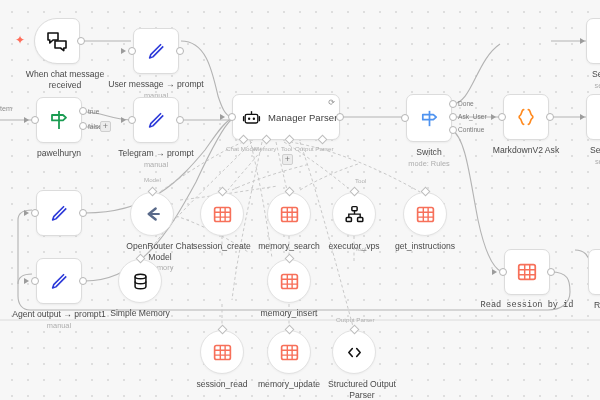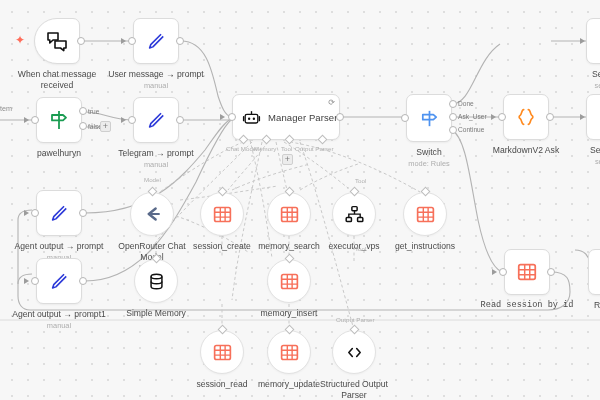--- a/index.html
+++ b/index.html
@@ -32,21 +32,21 @@
   .wide {
     width: 108px; height: 46px; background: #fff; border: 1px solid #dcdcdc;
     border-radius: 7px; display: flex; align-items: center; gap: 7px; padding-left: 9px;
     box-shadow: 0 1px 2px rgba(0,0,0,.05); position: relative;
   }
   .wide .ttl { font-size: 9.5px; color: #3d3d3d; letter-spacing: .1px; }
   .lbl {
     position: absolute; left: 50%; transform: translateX(-50%); top: calc(100% + 5px);
     font-size: 8.6px; color: #4a4a4a; text-align: center; white-space: nowrap; line-height: 1.25;
   }
-  .lbl.wrap { white-space: normal; width: 86px; }
+  .lbl.wrap { white-space: normal; width: 86px; margin-left: 8px; }
   .sub { display: block; font-size: 7.4px; color: #adadad; margin-top: 1px; }
 
   
   .port {
     position: absolute; width: 8px; height: 8px; border-radius: 50%;
     background: #fff; border: 1.3px solid #b5b5b5;
   }
   .port.l { left: -5px; top: 50%; margin-top: -4px; }
   .port.r { right: -5px; top: 50%; margin-top: -4px; }
   .port-lbl { position: absolute; font-size: 6.6px; color: #7a7a7a; white-space: nowrap; }
@@ -158,21 +158,21 @@
     <div class="sq trigger">
       <svg class="ic" width="24" height="24" viewBox="0 0 24 24">
         <path d="M3 4h10v7H8l-3.2 3V11H3z" fill="none" stroke="#111" stroke-width="1.6" stroke-linejoin="round"></path>
         <path d="M10 12h11v7h-2.2v2.6L15.5 19H10z" fill="none" stroke="#111" stroke-width="1.6" stroke-linejoin="round"></path>
       </svg>
       <div class="port r"></div>
     </div>
     <div class="lbl wrap">When chat message received</div>
   </div>
 
-  <div class="node" style="left:133px; top:18px;">
+  <div class="node" style="left:133px; top:28px;">
     <div class="arrow-in"></div>
     <div class="sq">
       <svg class="ic" width="22" height="22" viewBox="0 0 24 24">
         <path d="M17.5 4.6 6.2 16 5 19.6l3.6-1.2L19.9 7" fill="none" stroke="#2b38d8" stroke-width="1.7" stroke-linejoin="round"></path>
       </svg>
       <div class="port l"></div>
       <div class="port r"></div>
     </div>
     <div class="lbl">
       <span>User message → prompt</span>
@@ -213,24 +213,20 @@
   </div>
 
   <div class="node" style="left:36px; top:190px;">
     <div class="arrow-in"></div>
     <div class="sq">
       <svg class="ic" width="22" height="22" viewBox="0 0 24 24">
         <path d="M17.5 4.6 6.2 16 5 19.6l3.6-1.2L19.9 7" fill="none" stroke="#2b38d8" stroke-width="1.7" stroke-linejoin="round"></path>
       </svg>
       <div class="port l"></div>
       <div class="port r"></div>
-    </div>
-    <div class="lbl">
-      <span>Agent output → prompt</span>
-      <span class="sub">manual</span>
     </div>
   </div>
 
   <div class="node" style="left:36px; top:258px;">
     <div class="arrow-in"></div>
     <div class="sq">
       <svg class="ic" width="22" height="22" viewBox="0 0 24 24">
         <path d="M17.5 4.6 6.2 16 5 19.6l3.6-1.2L19.9 7" fill="none" stroke="#2b38d8" stroke-width="1.7" stroke-linejoin="round"></path>
       </svg>
       <div class="port l"></div>
@@ -347,21 +343,21 @@
         <path d="M19.5 12H8.5" stroke="#5a6a8a" stroke-width="2.4" stroke-linecap="round"></path>
       </svg>
     </div>
     <div class="lbl wrap" style="width:80px;">
       <span>OpenRouter Chat Model</span>
       <span class="sub">Memory</span>
     </div>
   </div>
   <div class="conn-lbl" style="left:144px; top:176px;">Model</div>
 
-  <div class="node" style="left:134px; top:259px;">
+  <div class="node" style="left:118px; top:259px;">
     <div class="diamond" style="left:19px; top:-4px;"></div>
     <div class="circ">
       <svg class="ic" width="21" height="21" viewBox="0 0 24 24">
         <ellipse cx="12" cy="6.2" rx="6.2" ry="2.6" fill="none" stroke="#111" stroke-width="1.7"></ellipse>
         <path d="M5.8 6.2v11.6c0 1.45 2.78 2.6 6.2 2.6s6.2-1.15 6.2-2.6V6.2" fill="none" stroke="#111" stroke-width="1.7"></path>
         <path d="M5.8 12c0 1.45 2.78 2.6 6.2 2.6s6.2-1.15 6.2-2.6" fill="none" stroke="#111" stroke-width="1.7"></path>
       </svg>
     </div>
     <div class="lbl">Simple Memory</div>
   </div>

